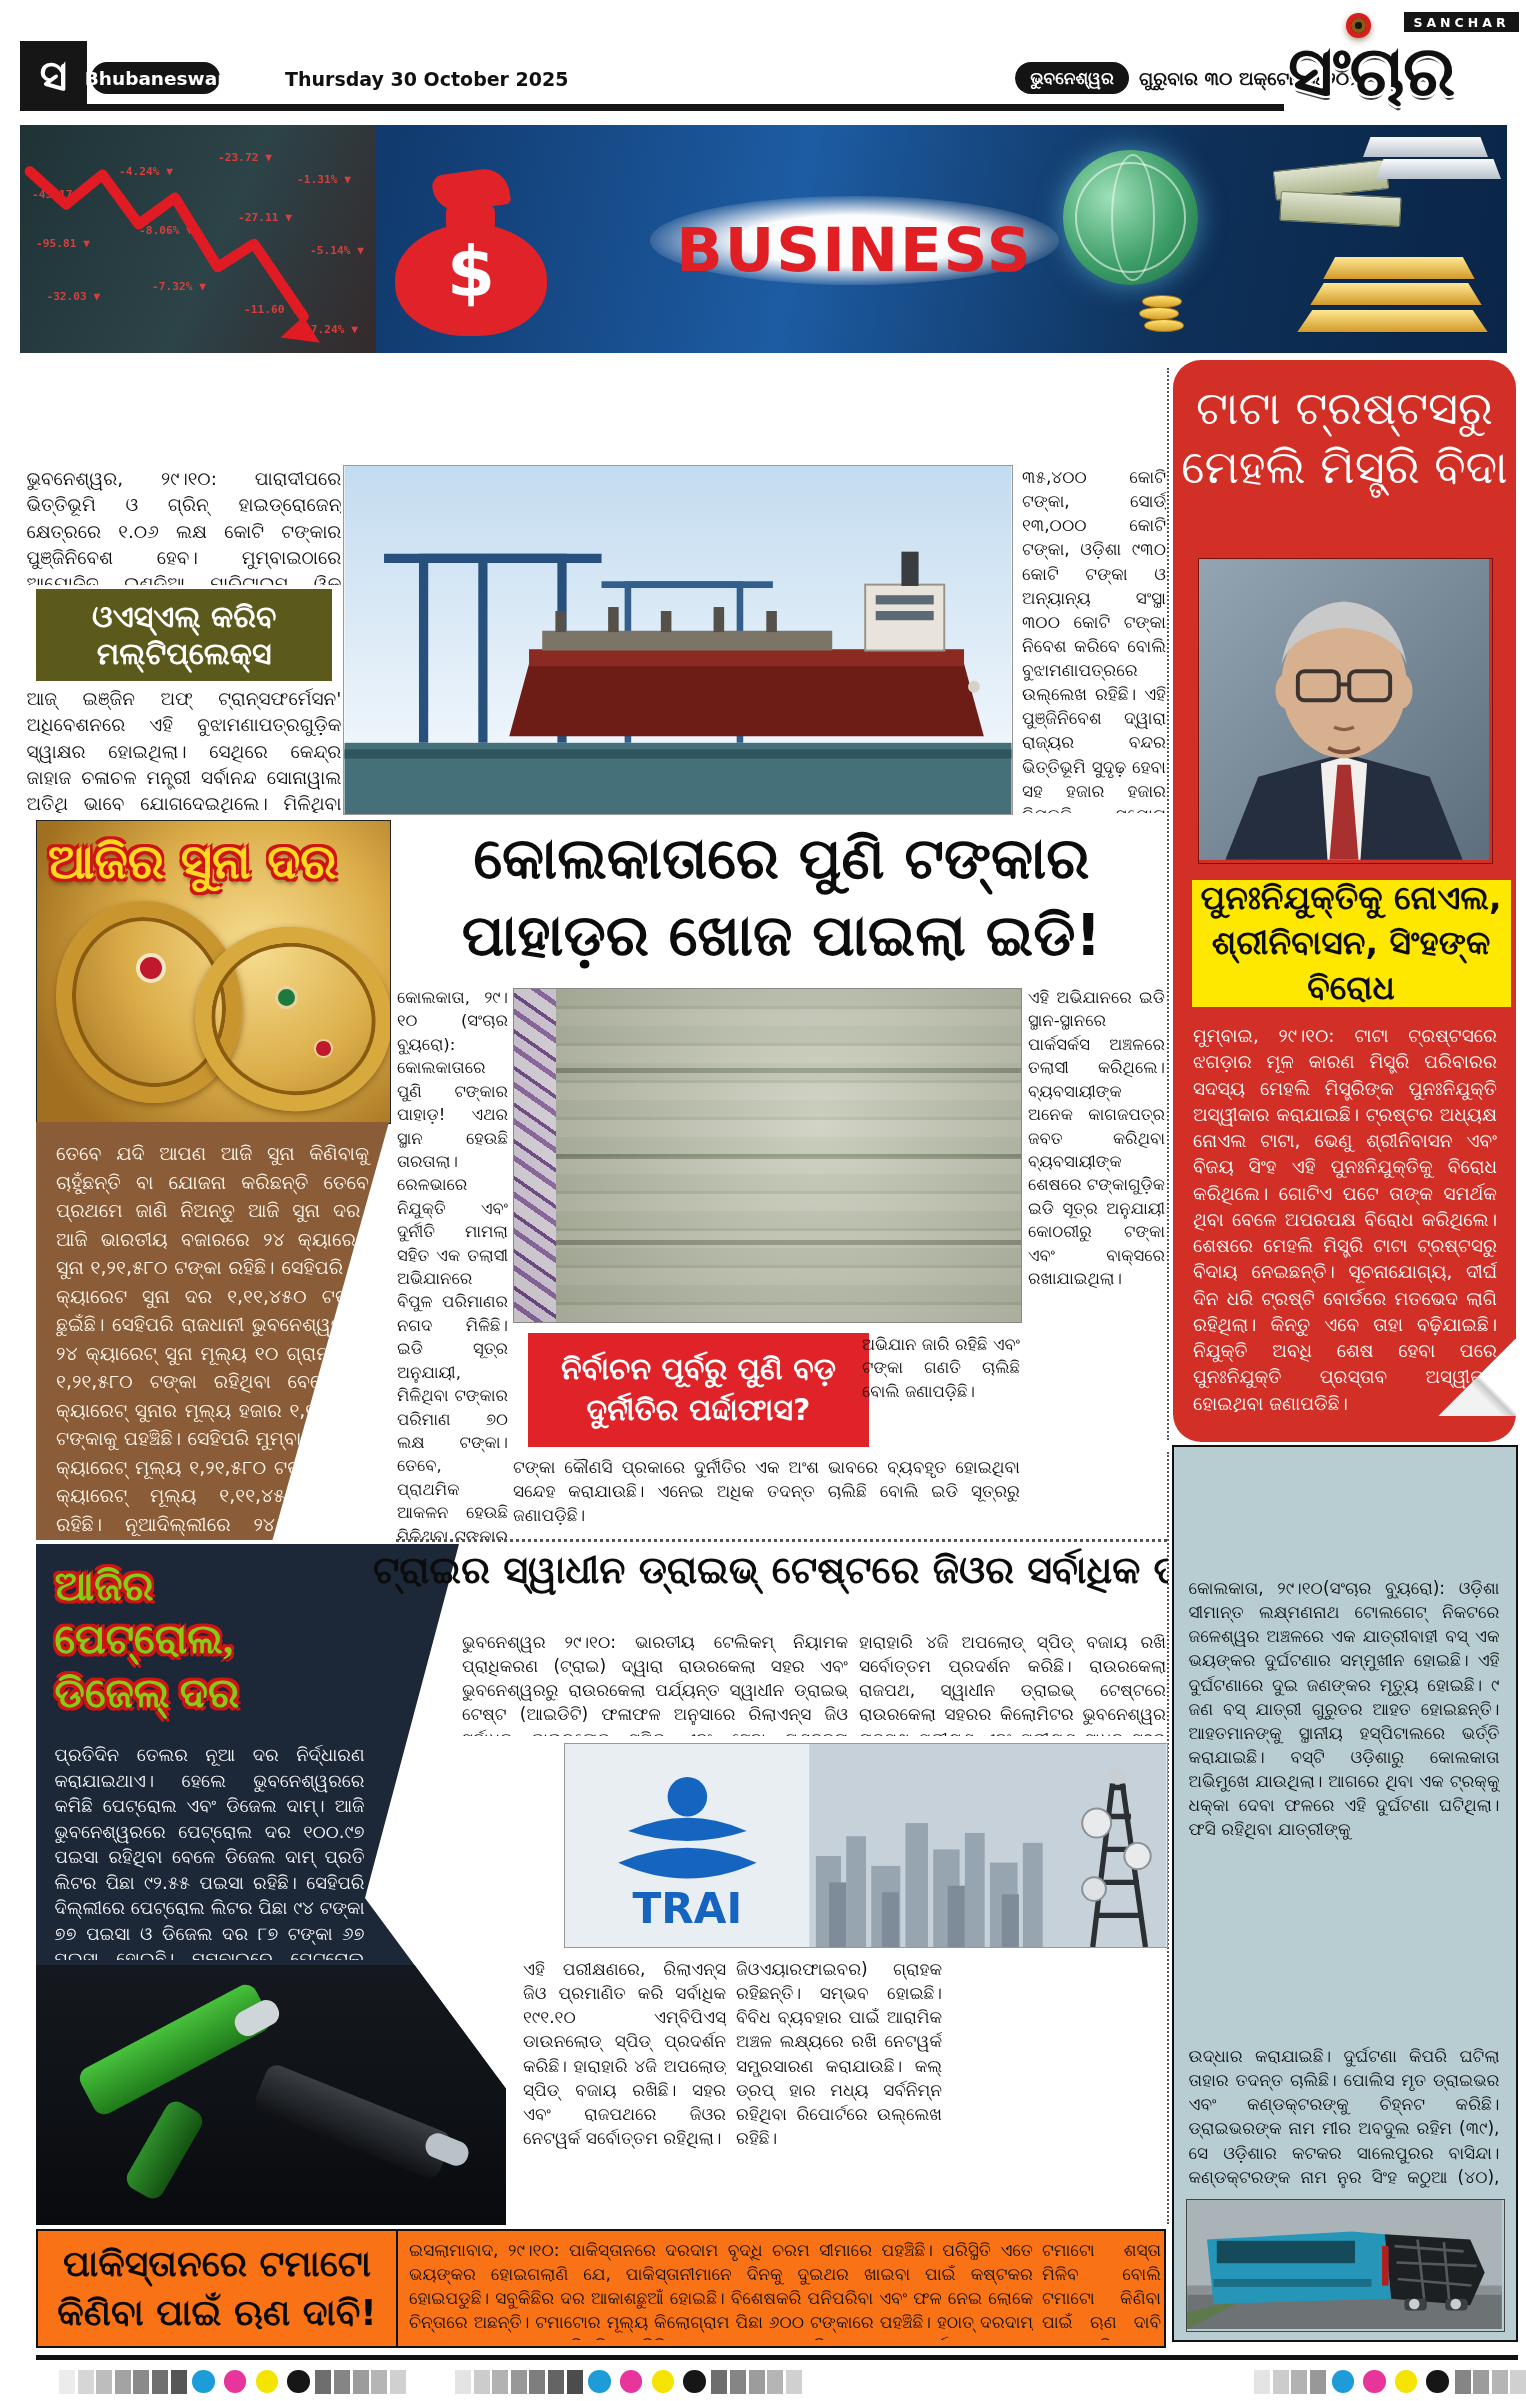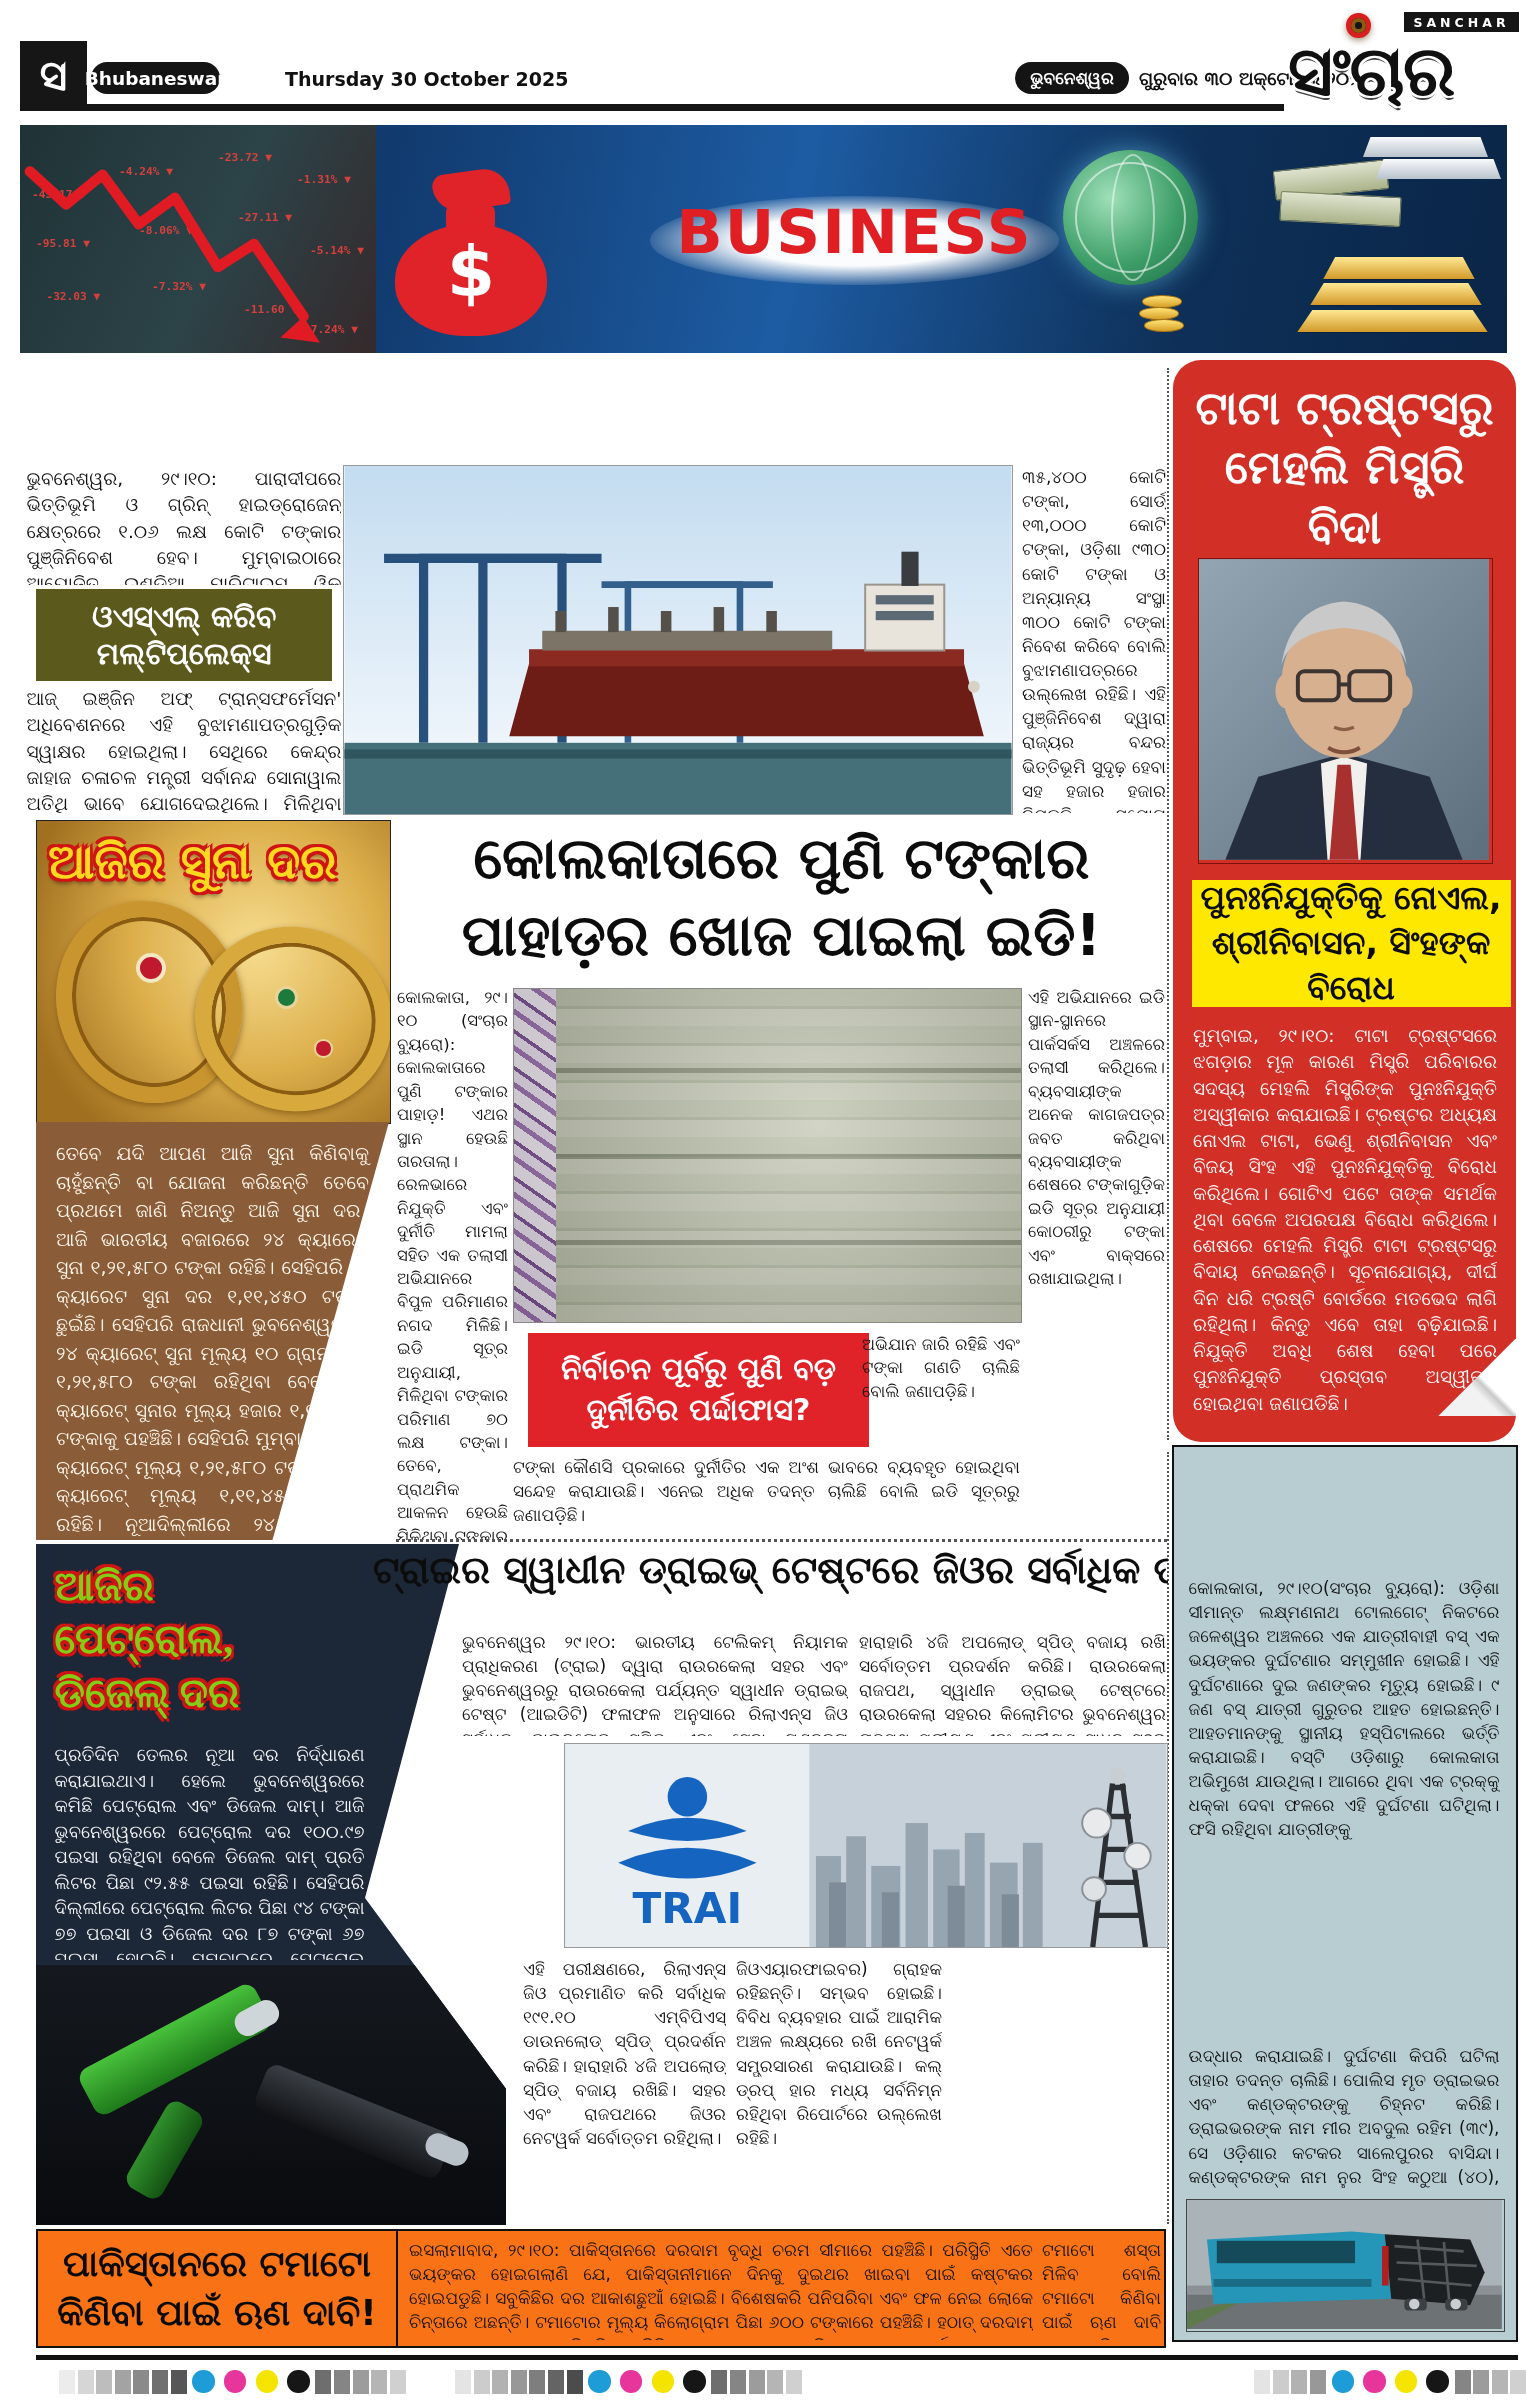--- a/index.html
+++ b/index.html
@@ -25,21 +25,21 @@
   .masthead .ring{position:absolute;left:58px;top:1.3px;width:14.5px;height:14.5px;border-radius:50%;
        border:5.3px solid #d81f1f;background:#151515;}
   
   .banner{left:20px;top:125px;width:1487px;height:228px;overflow:hidden;
      background:linear-gradient(100deg,#0a2547 0%,#123e74 28%,#1d5ca3 52%,#0e3058 78%,#0a2547 100%);}
   .stock{position:absolute;left:0;top:0;width:356px;height:228px;
      background:linear-gradient(115deg,#1f3336,#2c4348 55%,#35292b);}
   .tick{position:absolute;color:#e8413c;font-size:11.2px;font-weight:700;font-family:"DejaVu Sans Mono",monospace;opacity:.9;}
   .biz-glow{position:absolute;left:630px;top:71px;width:409px;height:89px;border-radius:50%;
      background:radial-gradient(ellipse at center,rgba(255,255,255,.98) 40%,rgba(255,255,255,0) 75%);
-     display:flex;align-items:flex-start;justify-content:center;}
+     display:flex;align-items:flex-end;justify-content:center;}
   .biz-text{color:#e01f25;font-size:61px;font-weight:900;letter-spacing:2px;}
   .moneybag{position:absolute;left:375px;top:46px;width:152px;height:165px;}
   .bag-body{position:absolute;left:0;top:53px;width:152px;height:112px;background:#e02229;
      border-radius:50% 50% 46% 46%;}
   .bag-knot{position:absolute;left:51px;top:34px;width:49px;height:26.4px;background:#e02229;border-radius:6.6px;}
   .bag-top{position:absolute;left:38px;top:0px;width:76px;height:38px;background:#e02229;border-radius:12px 26.4px 5.3px 26.4px;transform:rotate(-8deg);}
   .bag-dollar{position:absolute;left:0;top:61px;width:152px;text-align:center;color:#fff;font-size:69px;font-weight:800;}
   .globe{position:absolute;left:1043px;top:25px;width:135px;height:135px;border-radius:50%;
      background:radial-gradient(circle at 35% 35%,#9fe0b9,#3d9e68 55%,#1c6a45);box-shadow:0 0 26.4px rgba(120,220,255,.5);}
   .globe:before{content:"";position:absolute;inset:12px;border:2px solid rgba(255,255,255,.55);border-radius:50%;}
@@ -57,21 +57,21 @@
   .lead-col1{left:26.4px;top:466px;width:315px;height:119px;font-size:18.5px;}
   .osl-box{left:36px;top:589px;width:278px;height:87px;background:#5c591d;color:#fff;display:flex;
      align-items:center;justify-content:center;text-align:center;font-size:30px;font-weight:800;line-height:1.25;padding:2.6px 9.2px;}
   .lead-col1b{left:26.4px;top:686px;width:315px;height:127px;font-size:18.5px;}
   .ship{left:343px;top:465px;width:668px;height:348px;border:0.7px solid #999;overflow:hidden;}
   .lead-col3{left:1022px;top:465px;width:144px;height:348px;font-size:17px;}
   .dotsep{border-left:2.6px dotted #555;width:0;}
   
   .tata{left:1173px;top:360px;width:343px;height:1082px;background:#d22f27;border-radius:28px;overflow:hidden;}
   .tata-h{position:absolute;left:8px;top:18.5px;width:327px;text-align:center;color:#fff;
-     font-size:46px;font-weight:700;line-height:1.3;}
+     font-size:46px;font-weight:400;line-height:1.3;}
   .tata-photo{position:absolute;left:25px;top:198px;width:293px;height:304px;border:1.3px solid #7a120e;}
   .tata-sub{position:absolute;left:18.5px;top:520px;width:306px;height:124px;background:#ffe800;color:#0d0d0d;
      display:flex;align-items:center;justify-content:center;text-align:center;font-size:33px;font-weight:800;line-height:1.35;padding:1.3px 6.6px;}
   .tata-body{position:absolute;left:20px;top:663px;width:304px;height:389px;color:#fff;font-size:18.5px;}
   .curl{position:absolute;right:-1.3px;top:977px;width:79px;height:79px;
      background:linear-gradient(225deg,#fff 48%,#c9c9c9 52%,#f2f2f2 60%);clip-path:polygon(100% 0,100% 100%,0 100%);}
   
   .ed-h{left:396px;top:820px;width:771px;height:157px;text-align:center;font-size:57px;font-weight:800;line-height:1.35;color:#0c0c0c;overflow:hidden;}
   .ed-col1{left:397px;top:986px;width:111px;height:554px;font-size:16.5px;}
   .money{left:513px;top:988px;width:507px;height:333px;border:0.7px solid #888;overflow:hidden;

